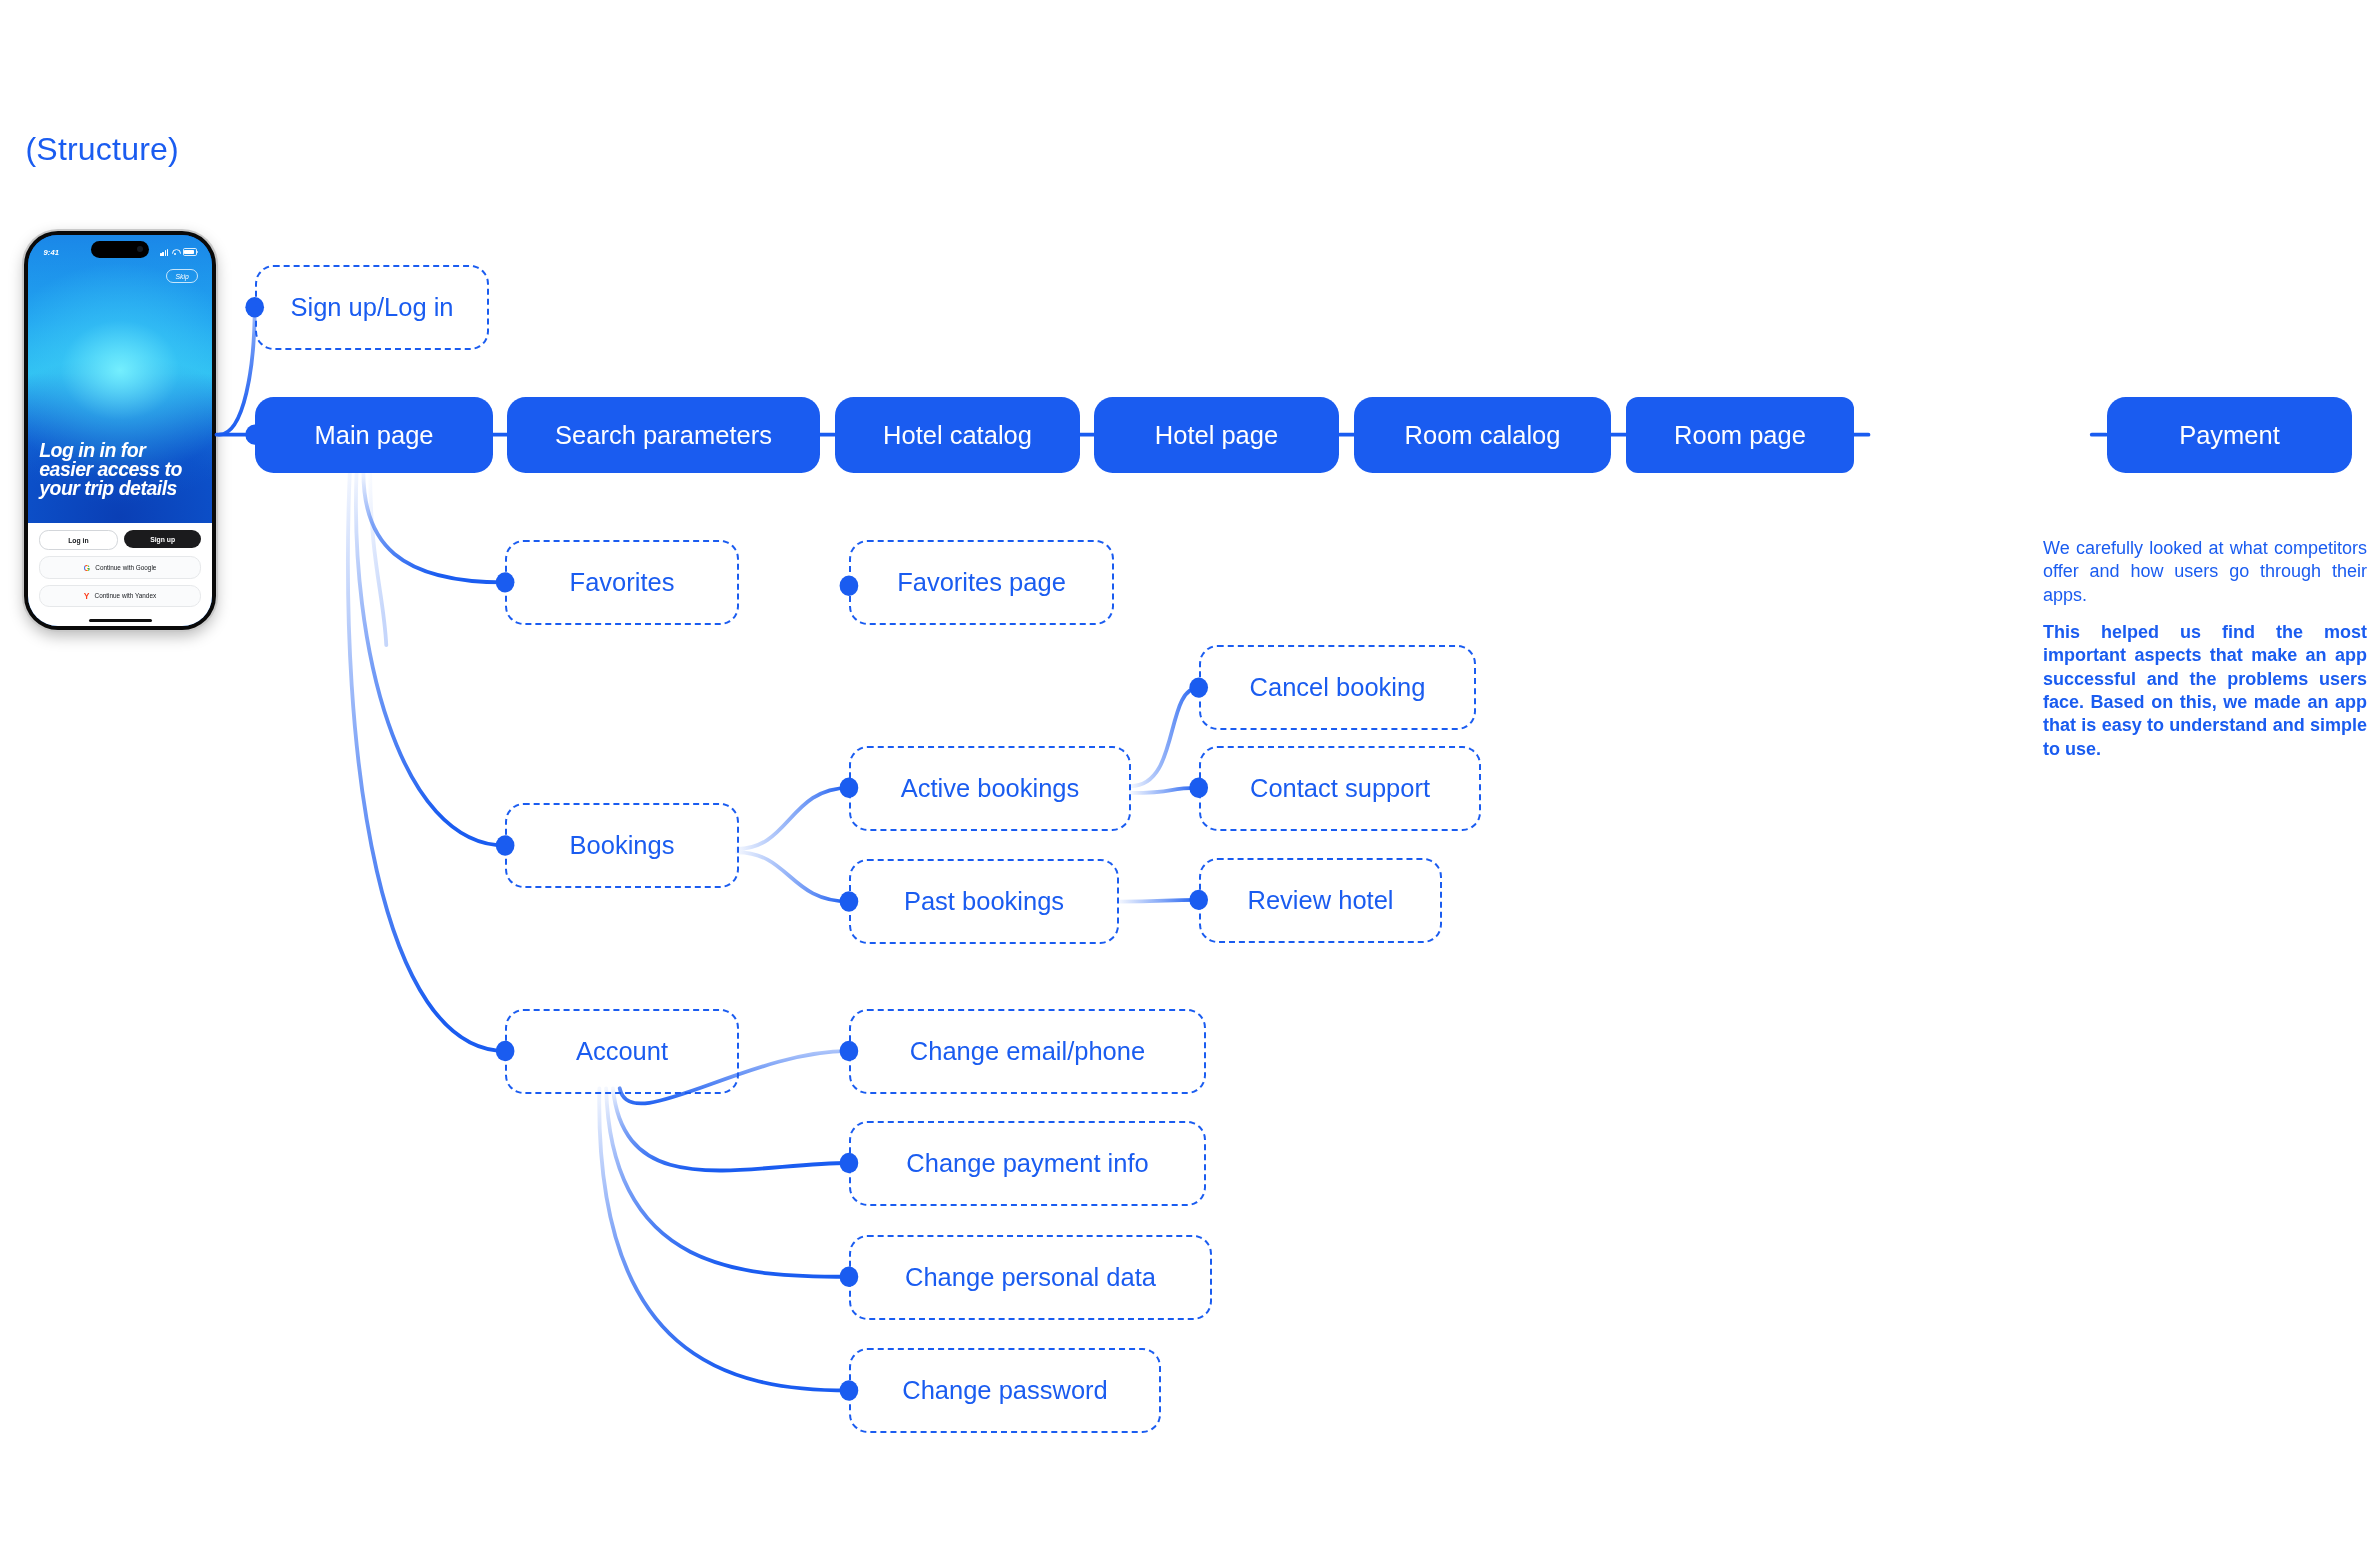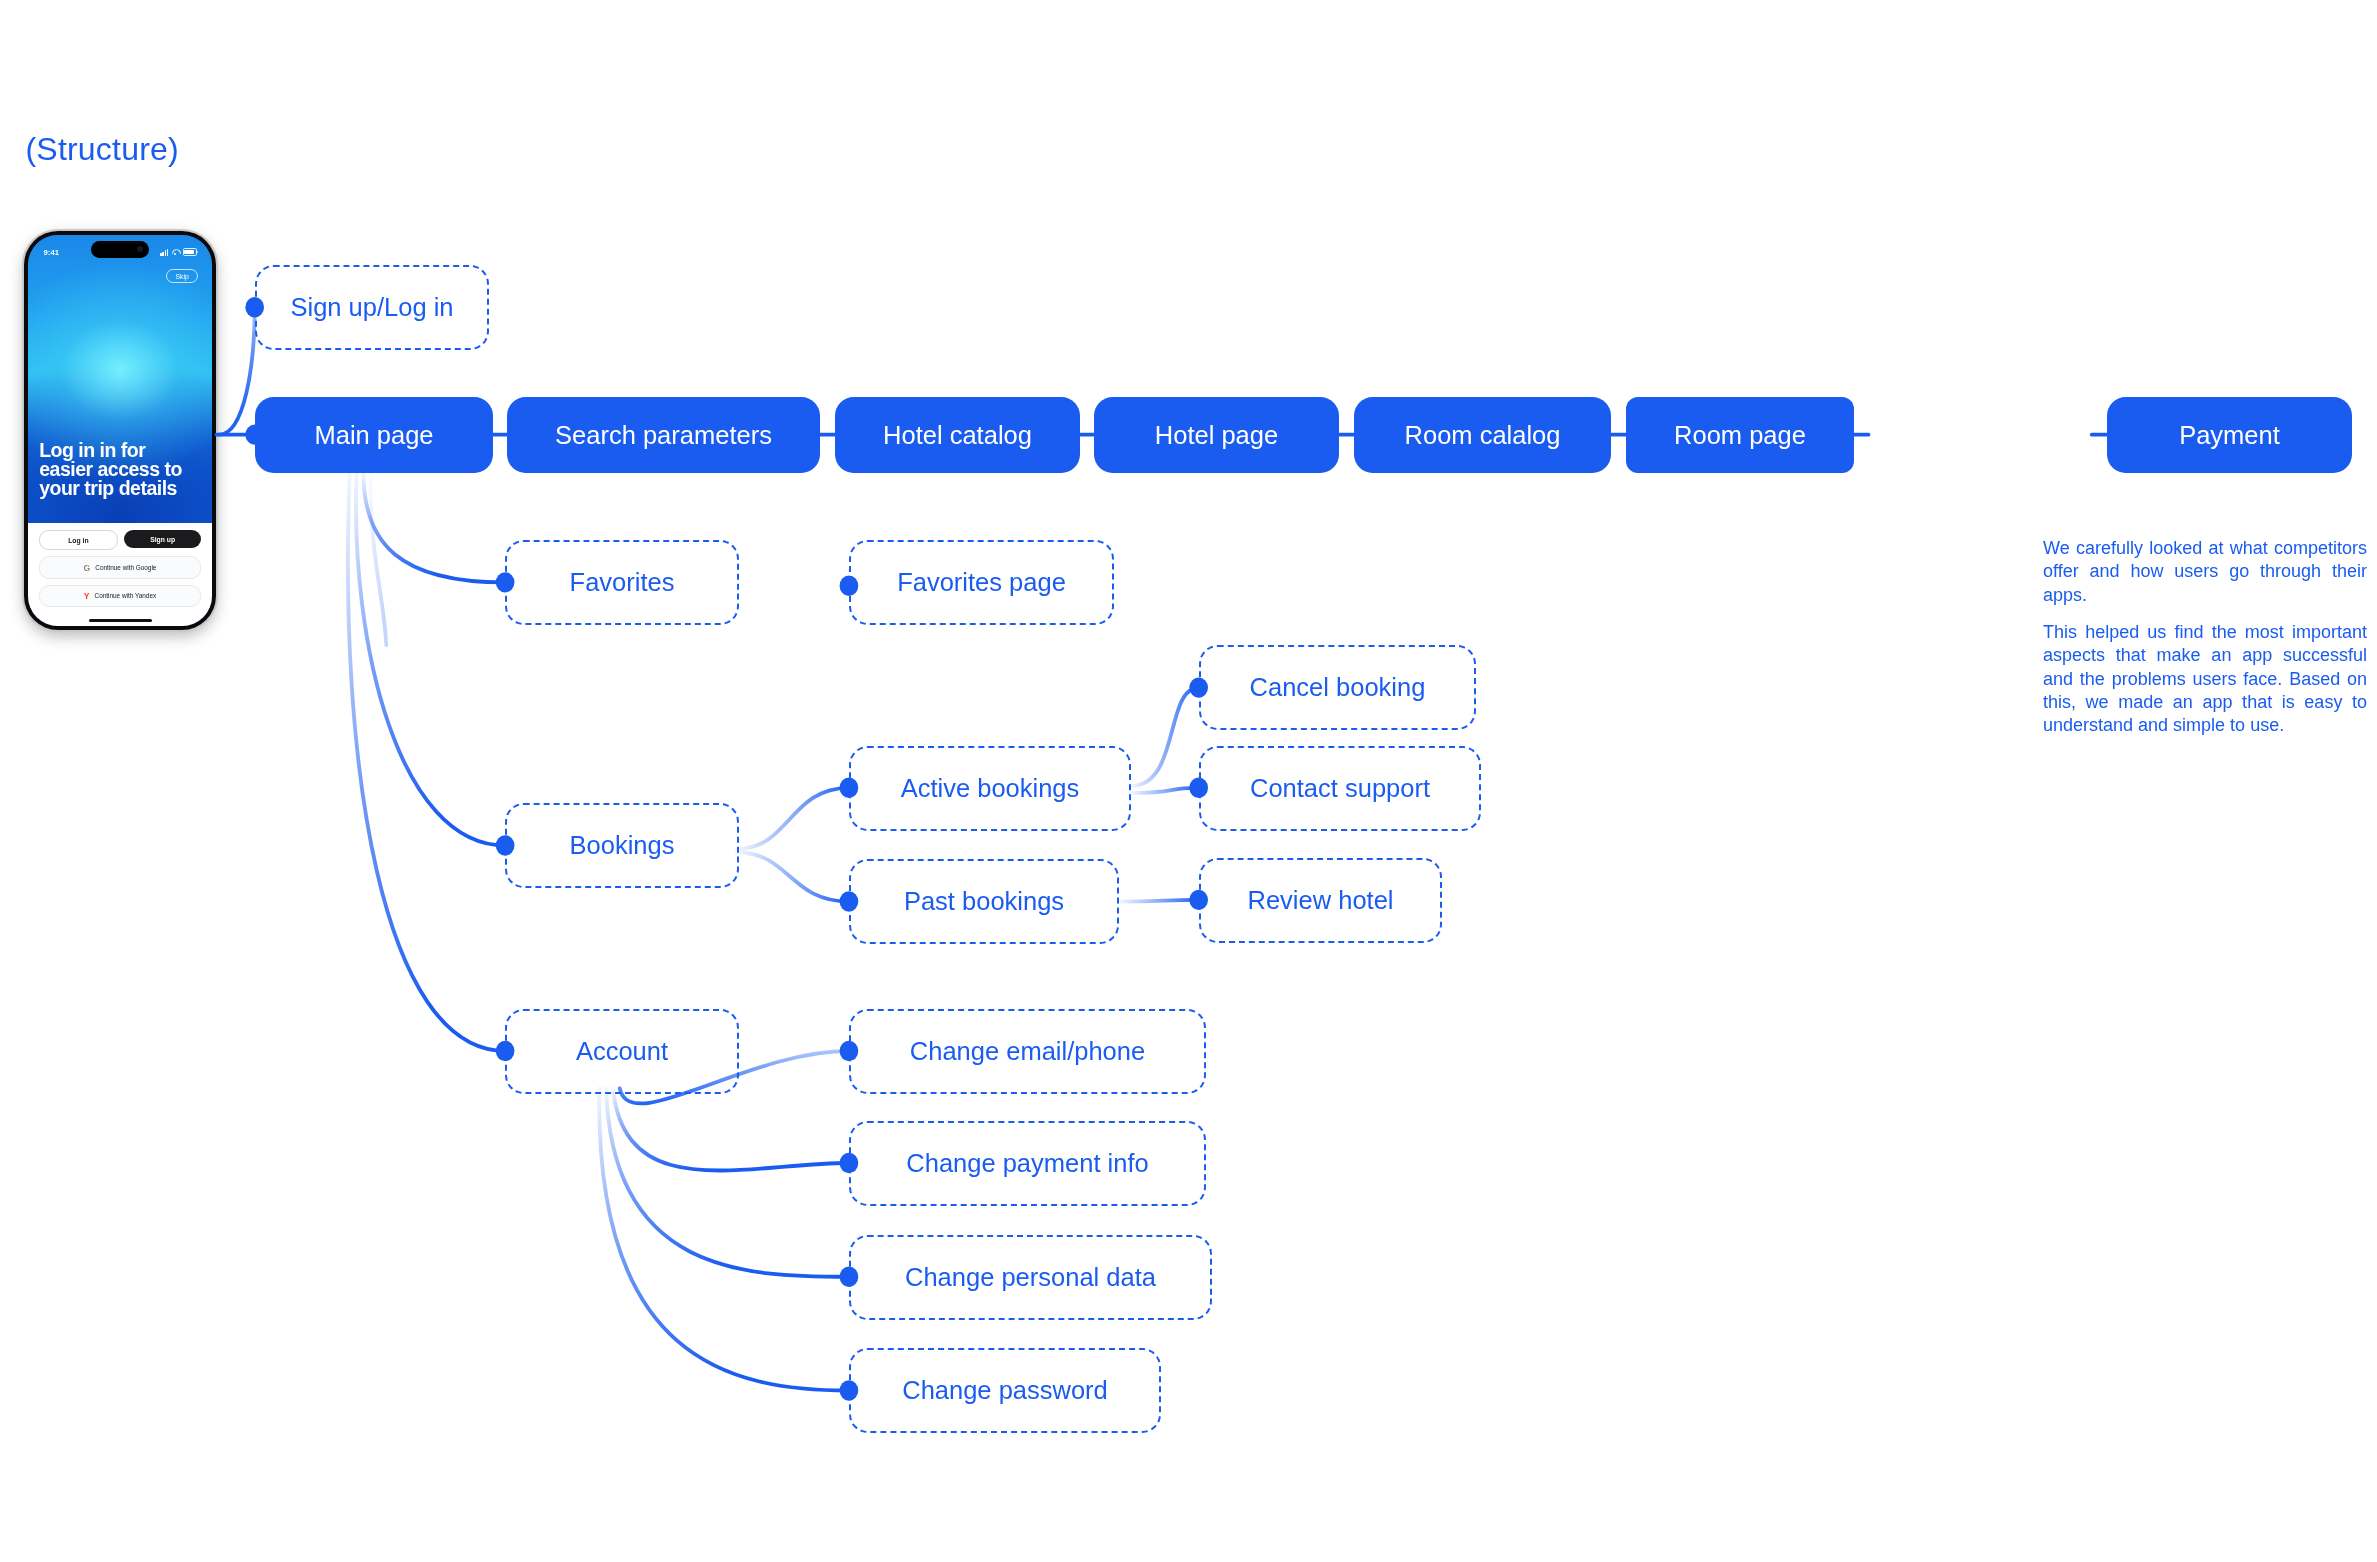--- a/index.html
+++ b/index.html
@@ -32,21 +32,21 @@
     position:relative;width:100%;height:100%;
     border-radius:30px;overflow:hidden;background:#0b63d6;
     display:flex;flex-direction:column;
   }
   .phone-hero{
     position:relative;flex:1 1 auto;
     background:
       radial-gradient(115% 62% at 50% 47%, rgba(120,242,255,.95) 0%, rgba(60,200,246,.55) 28%, rgba(30,140,235,.08) 60%, rgba(0,0,0,0) 75%),
       radial-gradient(150% 80% at 50% 98%, #0a3fb5 0%, #0c4fc8 35%, rgba(12,79,200,0) 70%),
       linear-gradient(180deg,#1a87e8 0%, #22a6f0 30%, #2fc3f2 48%, #1b78e0 72%, #0c46bd 100%);
-    display:flex;flex-direction:column;
+    display:flex;flex-direction:column;font-style:italic;
   }
   .status-bar{
     display:flex;align-items:center;justify-content:space-between;
     padding:7.6px 15.3px 0 15.3px;height:18.7px;color:#fff;
     font-size:7.6px;font-weight:bold;position:relative;z-index:3;
   }
   .status-time{letter-spacing:0.1px;}
   .status-right{display:flex;align-items:center;gap:3.4px;}
   .sig{display:flex;align-items:flex-end;gap:0.8px;height:6.8px;}
   .sig i{display:block;width:1.4px;background:#fff;border-radius:0.5px;}
@@ -119,21 +119,21 @@
   }
   .node.dashed span{color:#1a5cf0;font-size:25.5px;}
 
   
   #insight-text{
     position:absolute;left:2043px;top:537px;width:324px;
     color:#1a5cf0;font-size:18px;line-height:1.30;
     text-align:justify;
   }
   #insight-text p{margin:0 0 13.6px 0;}
-  #insight-text p:last-child{margin-bottom:0;}
+  #insight-text p:last-child{margin-bottom:0;font-weight:bold;}
 
   
   #links{position:absolute;left:0;top:0;width:2377px;height:1562px;pointer-events:none;}
   .lnk{fill:none;stroke-width:4.5;stroke-linecap:round;}
   .dot{fill:#1a5cf0;}
 </style>
 </head>
 <body>
 
 <div class="canvas">

